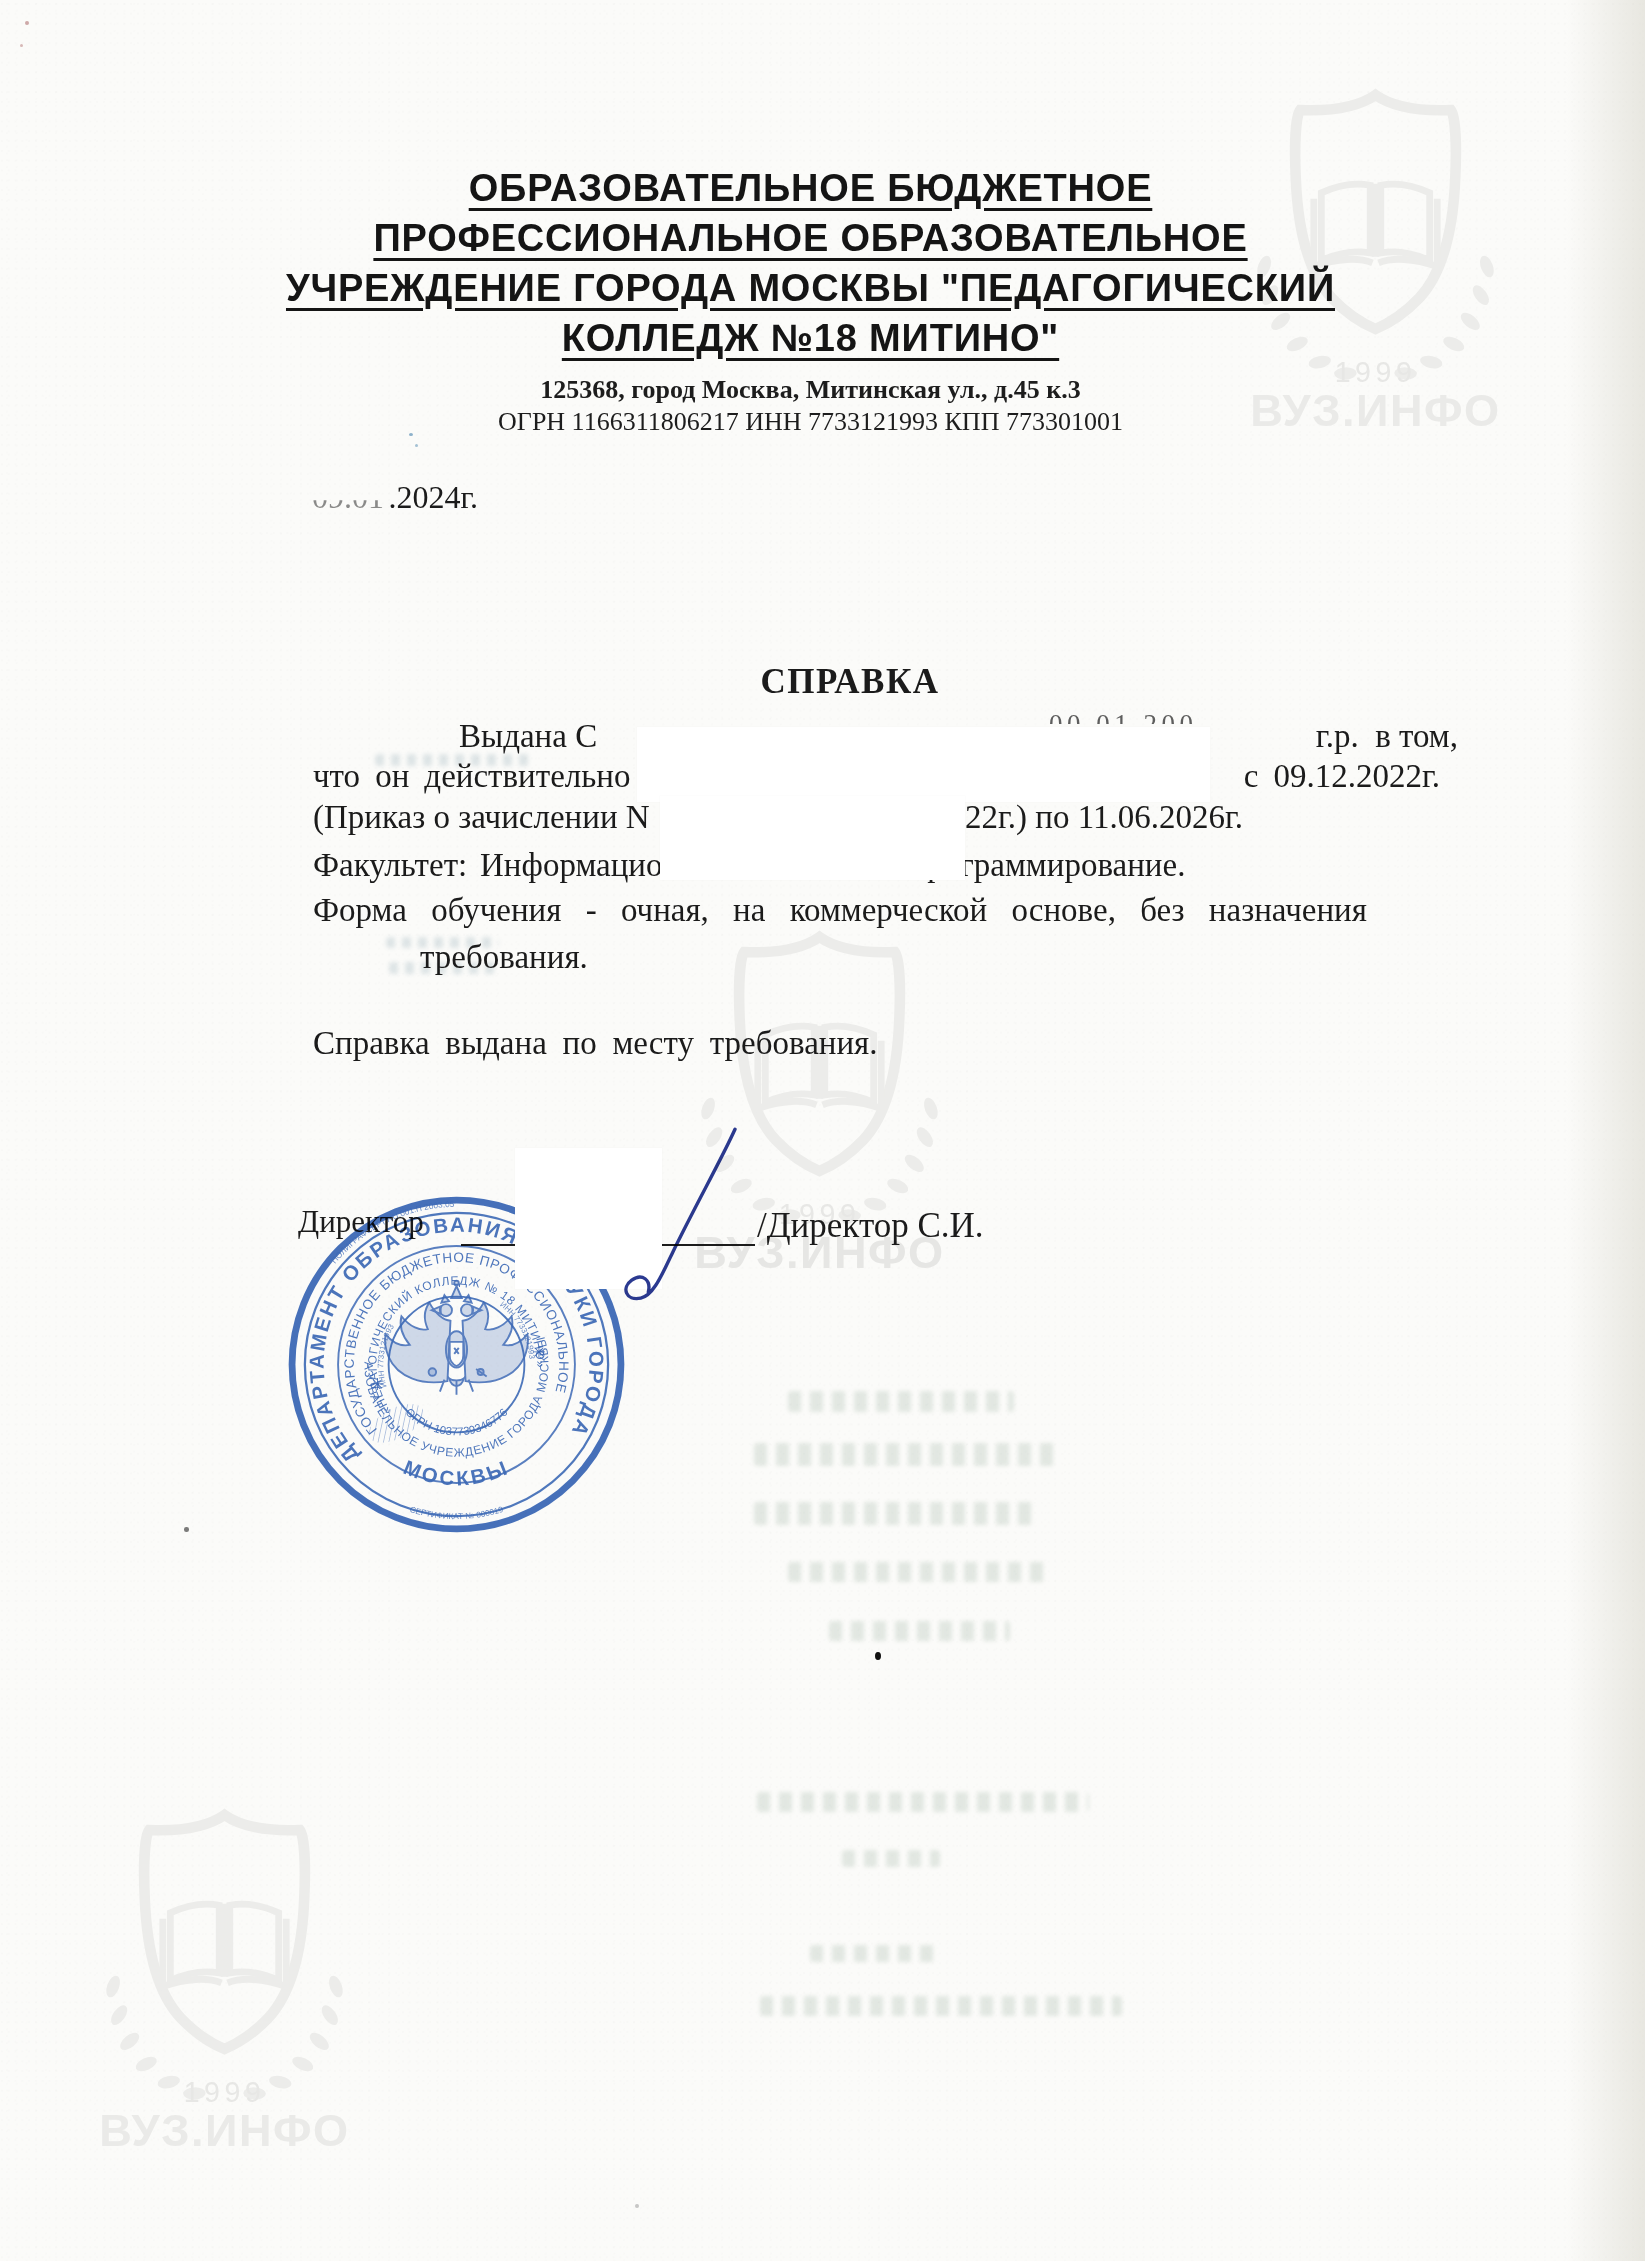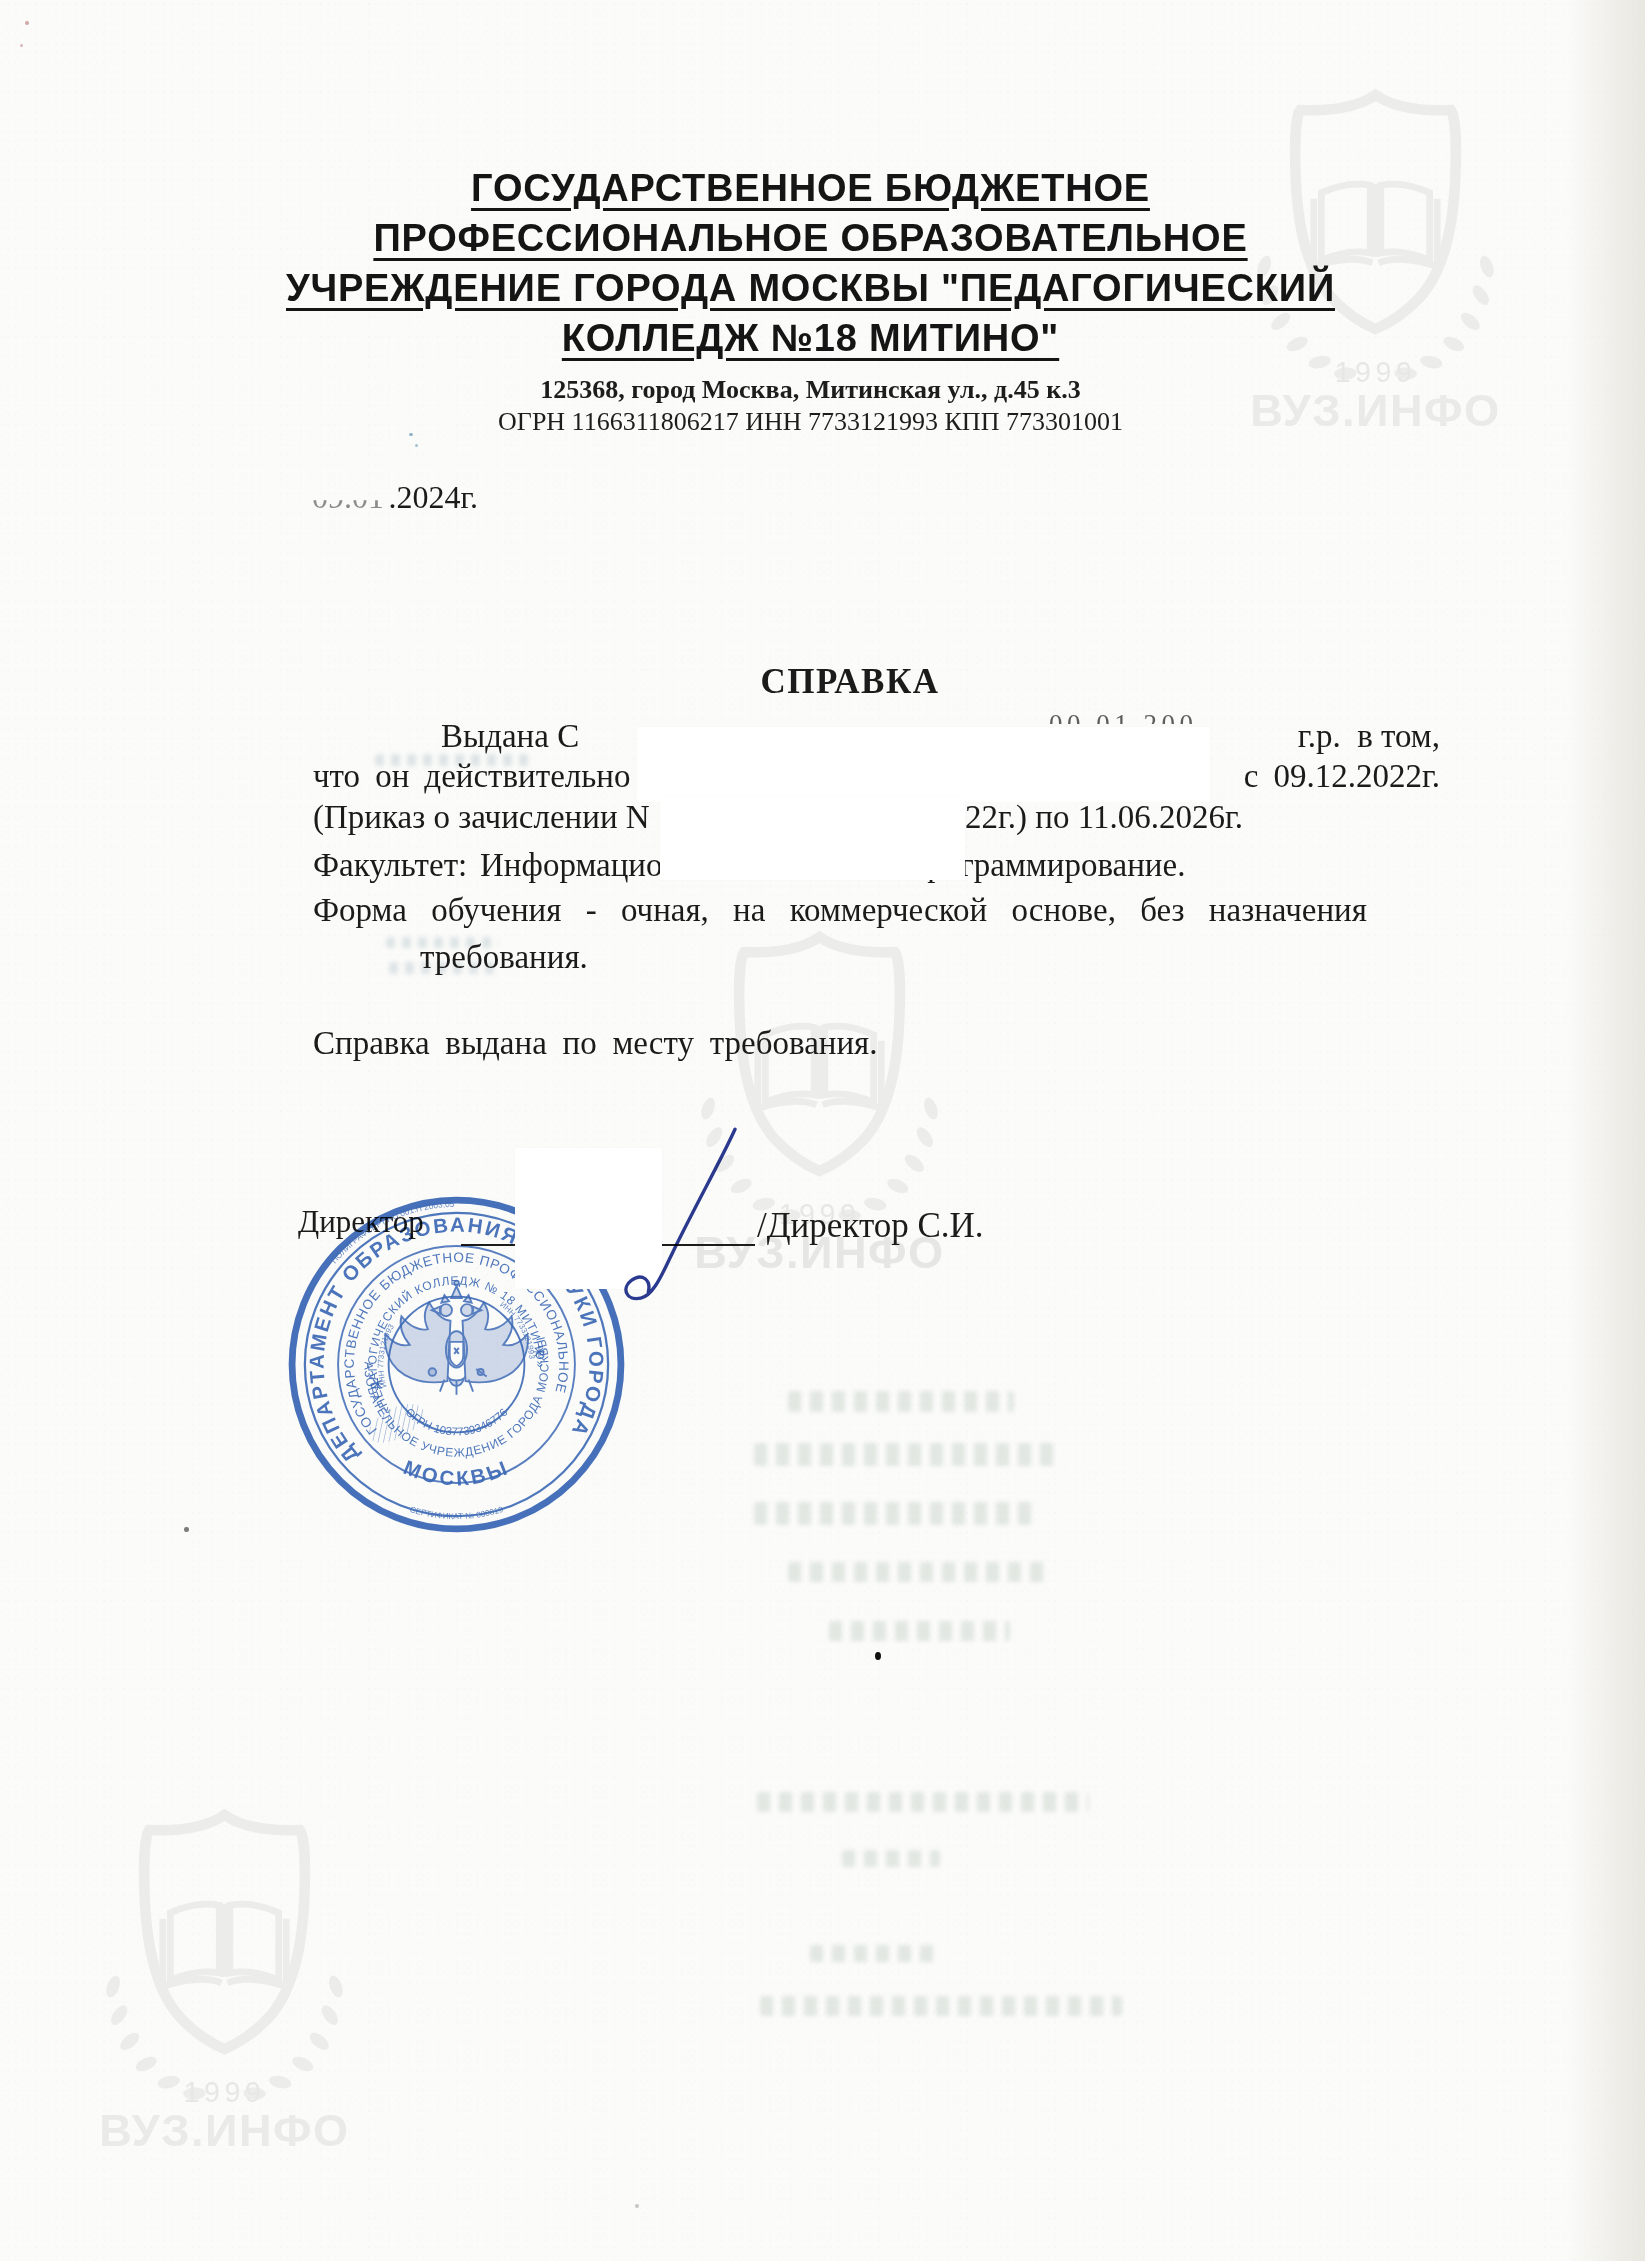--- a/index.html
+++ b/index.html
@@ -149,35 +149,35 @@
   <div class="abs ghost" style="left:754px;top:1443px;width:301px;height:22.6px;"></div>
   <div class="abs ghost" style="left:754px;top:1502px;width:286px;height:22.6px;"></div>
   <div class="abs ghost" style="left:788px;top:1562px;width:264px;height:19.6px;"></div>
   <div class="abs ghost" style="left:829px;top:1621px;width:181px;height:19.6px;"></div>
   <div class="abs ghost" style="left:757px;top:1792px;width:332px;height:19.6px;"></div>
   <div class="abs ghost" style="left:842px;top:1850px;width:98px;height:16.6px;"></div>
   <div class="abs ghost" style="left:810px;top:1945px;width:128px;height:16.6px;"></div>
   <div class="abs ghost" style="left:760px;top:1996px;width:362px;height:19.6px;"></div>
 
   <div class="abs header">
-    <span class="org-line">ГОСУДАРСТВЕННОЕ БЮДЖЕТНОЕ</span>
+    <span class="org-line">ОБРАЗОВАТЕЛЬНОЕ БЮДЖЕТНОЕ</span>
     <span class="org-line">ПРОФЕССИОНАЛЬНОЕ ОБРАЗОВАТЕЛЬНОЕ</span>
     <span class="org-line">УЧРЕЖДЕНИЕ ГОРОДА МОСКВЫ "ПЕДАГОГИЧЕСКИЙ</span>
     <span class="org-line">КОЛЛЕДЖ №18 МИТИНО"</span>
     <span class="addr">125368, город Москва, Митинская ул., д.45 к.3</span>
     <span class="regn">ОГРН 1166311806217 ИНН 7733121993 КПП 773301001</span>
   </div>
 
   <div class="abs t" style="left:280px;top:442px;font-size:32px;">
     <span class="remnant-bot">09.01</span><span>.2024г.</span>
   </div>
 
   <div class="abs title">СПРАВКА</div>
 
-  <div class="abs t row" style="left:313px;top:718px;width:1127px;">
+  <div class="abs t row" style="left:331px;top:718px;width:1127px;">
     <span style="padding-left:128px;">Выдана С</span>
     <span>г.р.  в том,</span>
   </div>
 
   <div class="abs t row" style="left:313px;top:758px;width:1127px;word-spacing:6.8px;">
     <span>что он действительно обучается в</span>
     <span class="boldu">ГБПОУ ПК № 18</span>
     <span>с 09.12.2022г.</span>
   </div>
 

